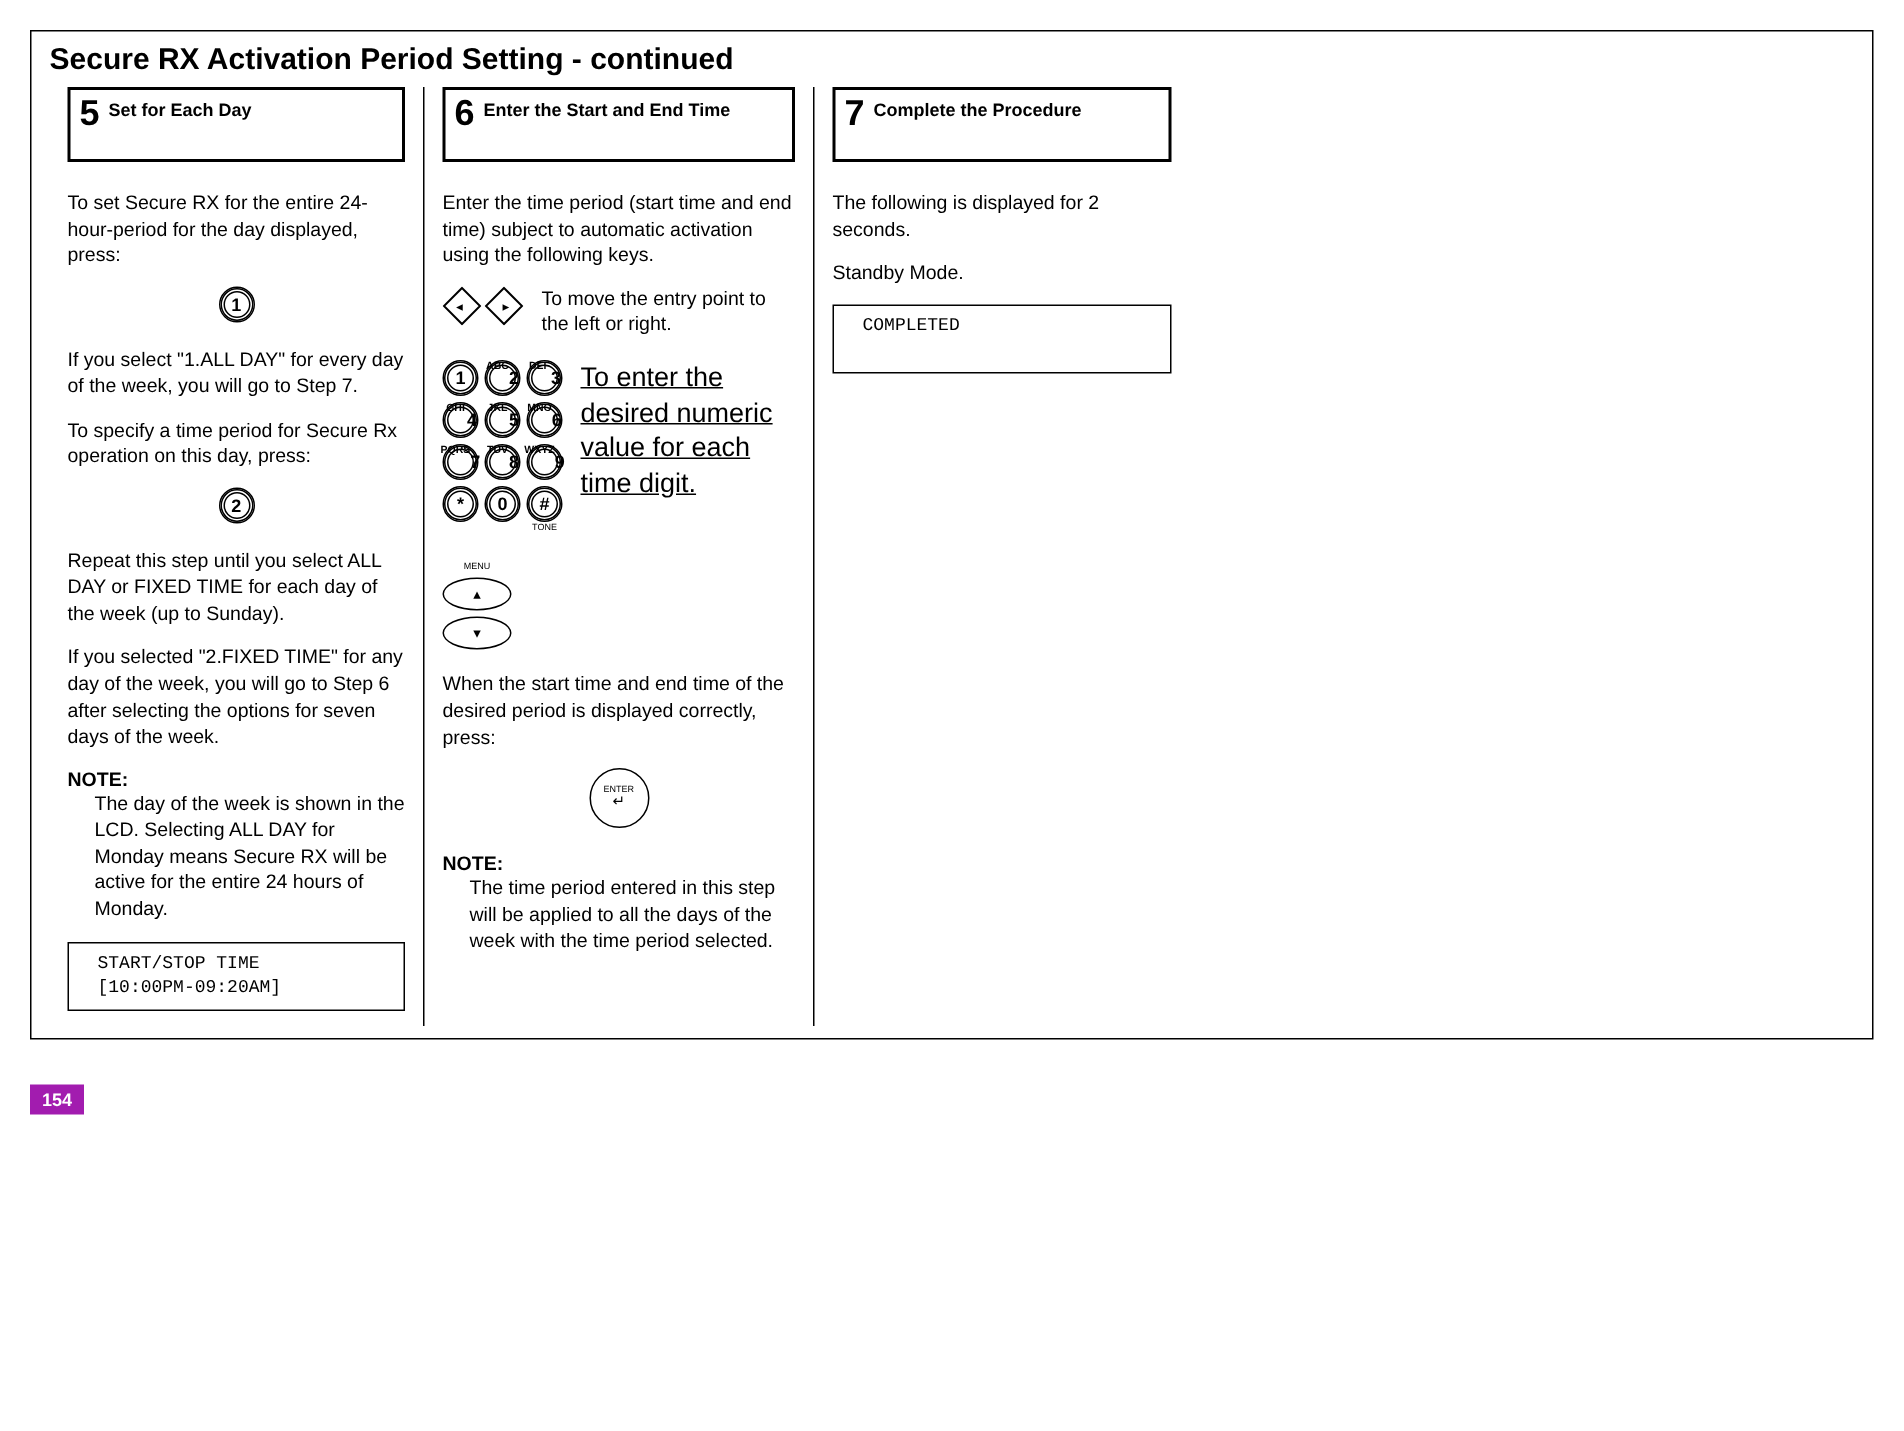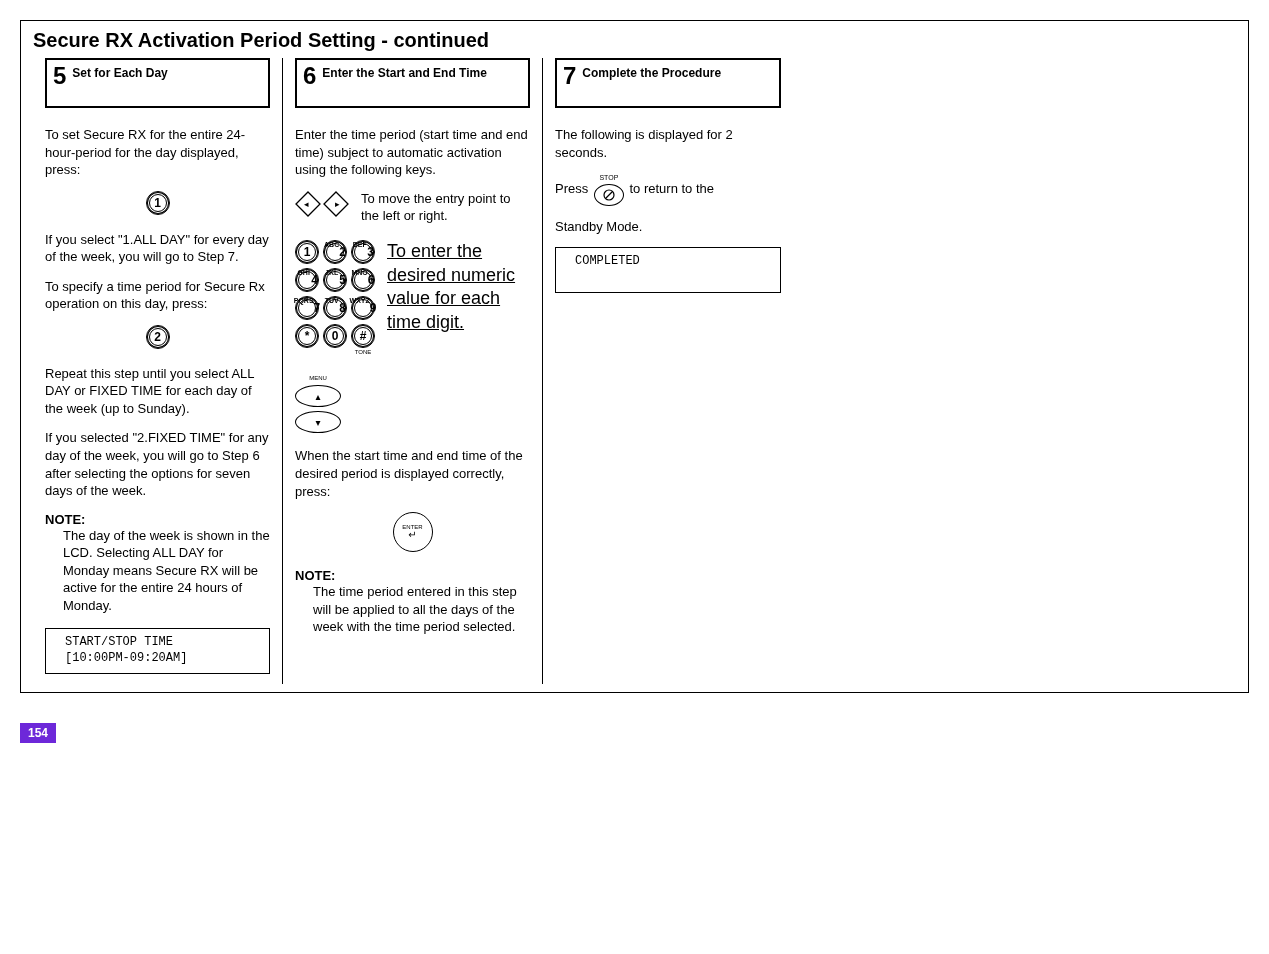--- a/index.html
+++ b/index.html
@@ -111,21 +111,21 @@
   }
   .stop-key {
     display:inline-flex; align-items:center; justify-content:center;
     width:28px; height:20px; border:1.5px solid #000; border-radius:50%;
     position:relative; vertical-align:middle;
   }
   .stop-key-wrap { display:inline-flex; flex-direction:column; align-items:center; vertical-align:middle; margin:0 2px;}
   .stop-label { font-size:7px; margin-bottom:1px;}
   .pagenum {
     display:inline-block;
-    background:#6d28d9; color:#fff;
+    background:#a21caf; color:#fff;
     padding:3px 8px;
     font-size:12px;
     font-weight:bold;
     margin-top:10px;
   }
   .tone-label { font-size:6px; text-align:center; margin-top:1px;}
 </style>
 </head>
 <body>
 
@@ -279,33 +279,20 @@
     </div>
 
     <div class="col col-3">
       <div class="step-header">
         <div class="step-number">7</div>
         <div class="step-title">Complete the Procedure</div>
       </div>
 
       <p>The following is displayed for 2 seconds.</p>
 
-      <p>
-        <span>Press</span>
-        <span class="stop-key-wrap">
-          <span class="stop-label">STOP</span>
-          <span class="stop-key">
-            <svg width="12" height="12" viewBox="0 0 12 12">
-                <circle cx="6" cy="6" r="5" fill="none" stroke="#000" stroke-width="1.2"></circle>
-                <line x1="3" y1="9" x2="9" y2="3" stroke="#000" stroke-width="1.2"></line>
-              </svg>
-          </span>
-        </span>
-        <span>to return to the</span>
-      </p>
       <p>Standby Mode.</p>
 
       <div class="lcd-box" style="min-height:32px;">COMPLETED</div>
     </div>
 
   </div>
 </div>
 
 <span class="pagenum">154</span>
 

